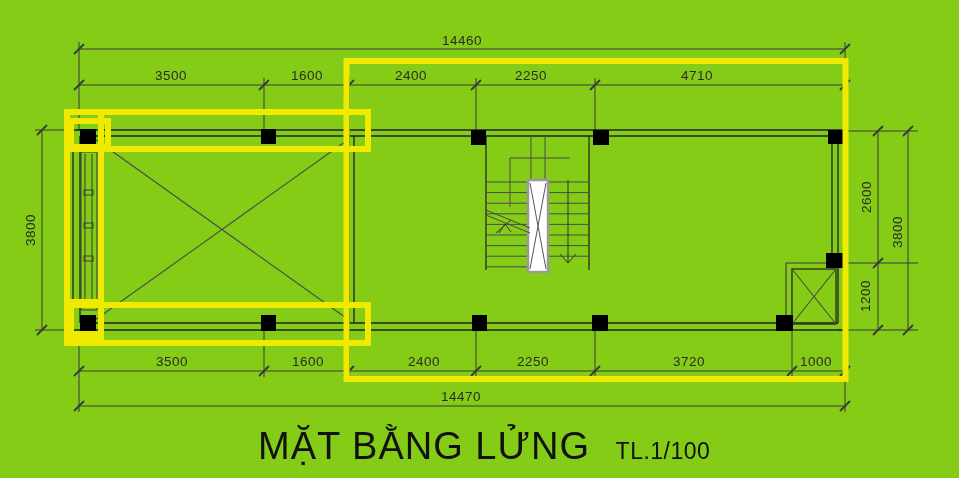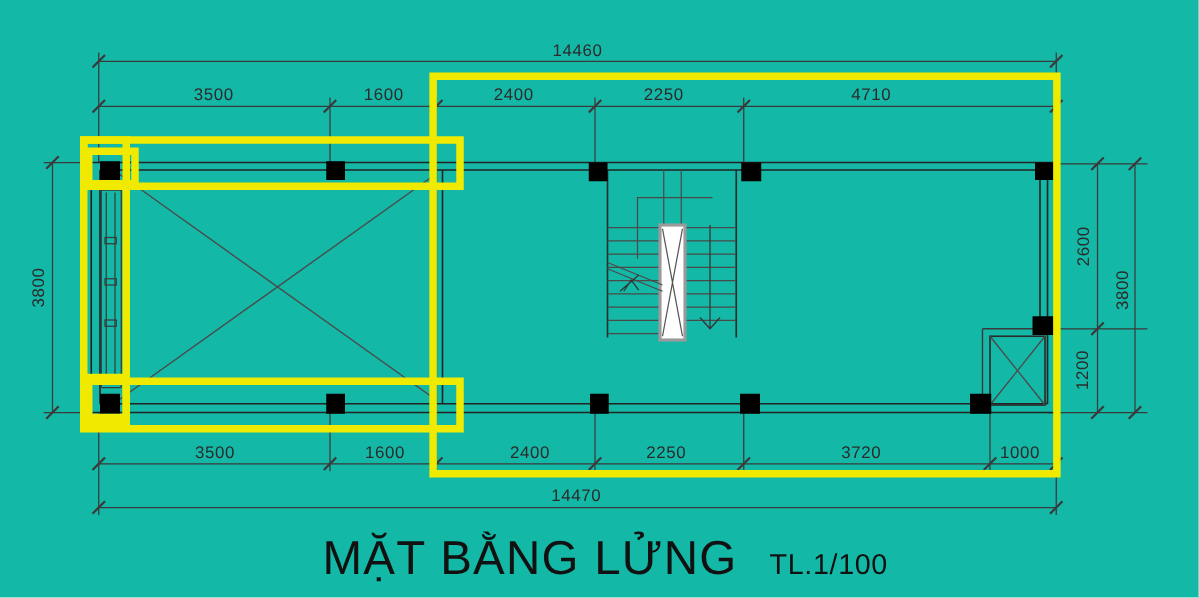--- a/index.html
+++ b/index.html
@@ -1,19 +1,19 @@
 <!DOCTYPE html>
 <html><head>
 <meta charset="utf-8">
 <style>
   html,body{margin:0;padding:0;background:#ffffff;}
   .canvas{
     position:relative;
     width:959px;height:478px;
-    background:#14b8a6;
+    background:#84cc16;
     font-family:"Liberation Sans", sans-serif;
     overflow:hidden;
   }
   svg text{
     font-family:"Liberation Sans", sans-serif;
     fill:#2b2b2b;
   }
   text.dim{ font-size:13.5px; letter-spacing:0.5px; }
   text.title-main{ font-size:38px; fill:#111; letter-spacing:1px; }
   text.title-scale{ font-size:23px; fill:#111; letter-spacing:0.5px; }

